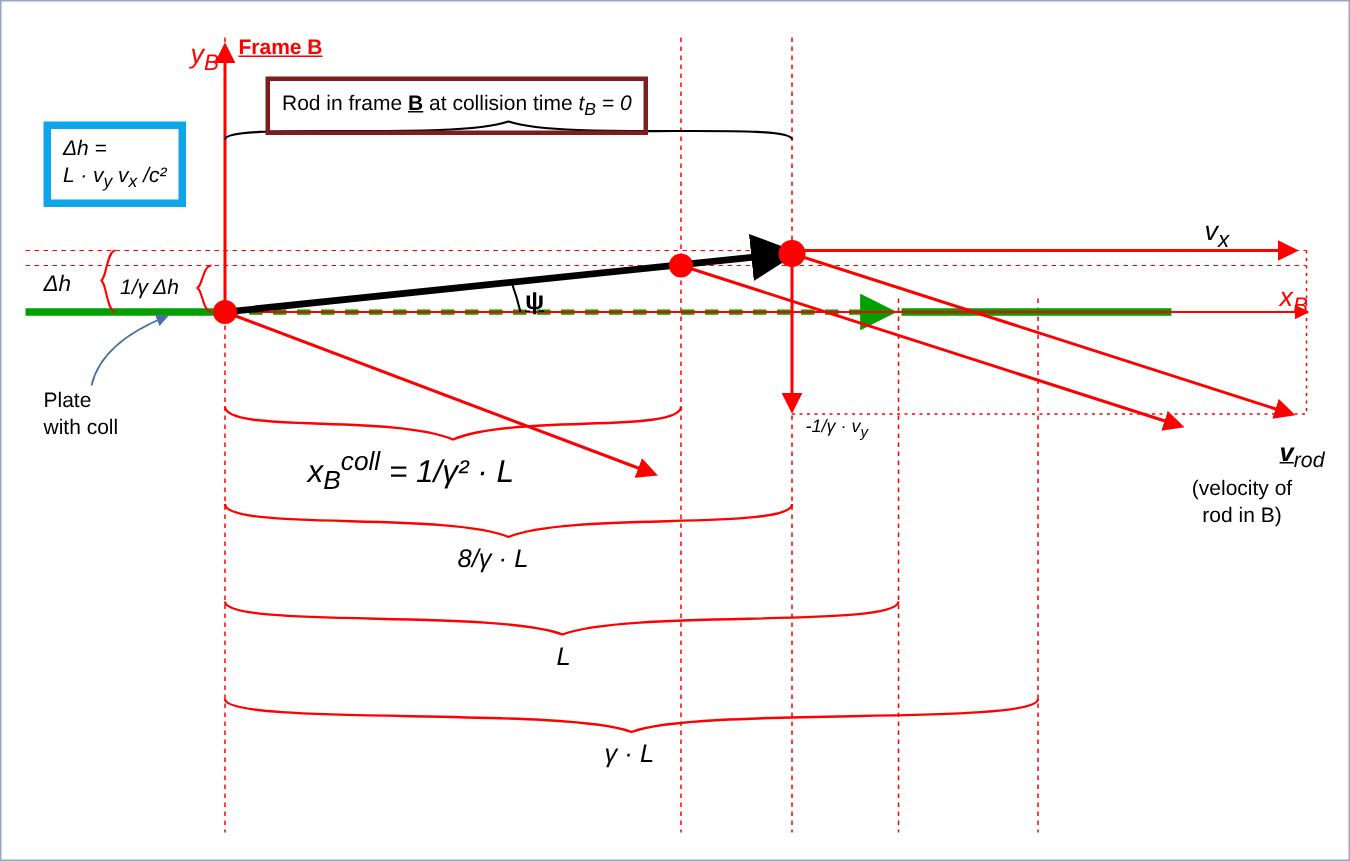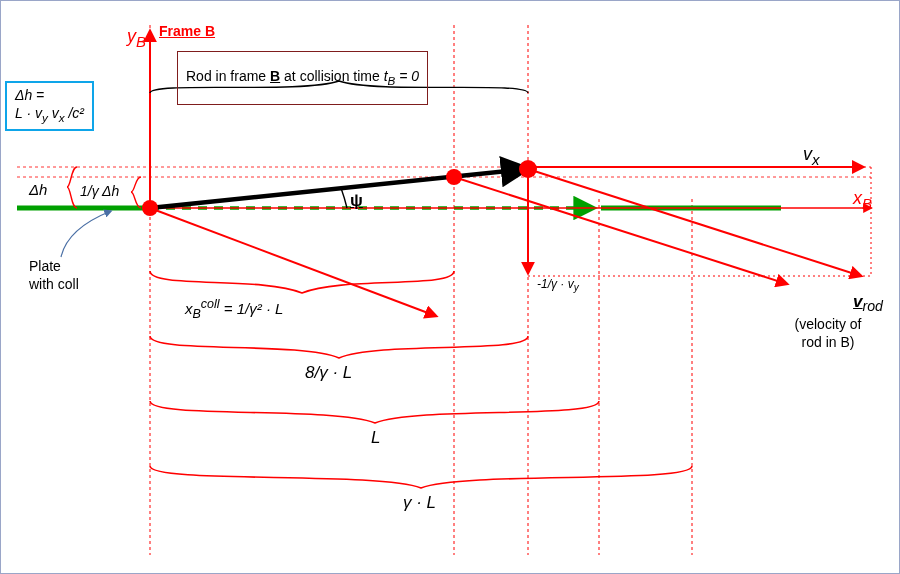--- a/index.html
+++ b/index.html
@@ -101,28 +101,28 @@
 
     <path d="M149 335 C149 353 298 340 338 357 C378 340 527 353 527 335" fill="none" stroke="#ff0000" stroke-width="1.6"></path>
 
     <path d="M149 400 C149 418 330 405 374 422 C418 405 598 418 598 400" fill="none" stroke="#ff0000" stroke-width="1.6"></path>
 
     <path d="M149 465 C149 483 376 470 420 487 C464 470 691 483 691 465" fill="none" stroke="#ff0000" stroke-width="1.6"></path>
 
     <path d="M60 256 C 65 234 85 220 110 210" fill="none" stroke="#4a6fa5" stroke-width="1.2" marker-end="url(#arrow-blue)"></path>
   </svg>
 
-  <div class="label" style="left:4px; top:80px; border:2px solid #0ea5e9; padding:4px 8px;">
+  <div class="label" style="left:28px; top:80px; border:5px solid #0ea5e9; padding:4px 8px;">
     <div class="italic">Δh   =</div>
     <div class="italic">
       <span>L · v</span><sub>y</sub><span> v</span><sub>x</sub><span> /c²</span>
     </div>
   </div>
 
-  <div class="label" style="left:176px; top:50px; border:1px solid #7f1d1d; padding:16px 8px;">
+  <div class="label" style="left:176px; top:50px; border:3px solid #7f1d1d; padding:6px 8px;">
     <span>Rod in frame </span><span class="bold">B</span><span> at collision time </span><span class="italic"><span>t</span><sub>B</sub><span> = 0</span></span>
   </div>
 
   <div class="label red bold" style="left:158px; top:22px;">Frame B</div>
 
   <div class="label red italic" style="left:126px; top:24px; font-size:18px;">
     <span>y</span><sub>B</sub>
   </div>
 
   <div class="label red italic" style="left:852px; top:186px; font-size:18px;">
@@ -147,20 +147,20 @@
     <div class="italic" style="font-size:17px;text-align:right;"><span class="bold">v</span><sub>rod</sub></div>
     <div>(velocity of</div>
     <div>rod in B)</div>
   </div>
 
   <div class="label" style="left:28px; top:257px;">
     <div>Plate</div>
     <div>with coll</div>
   </div>
 
-  <div class="label italic" style="left:184px; top:296px; font-size:15px;">
+  <div class="label italic" style="left:204px; top:296px; font-size:21px;">
     <span>x</span><sub>B</sub><sup>coll</sup><span> = 1/γ² · L</span>
   </div>
   <div class="label italic" style="left:304px; top:361px; font-size:17px;">8/γ · L</div>
   <div class="label italic" style="left:370px; top:426px; font-size:17px;">L</div>
   <div class="label italic" style="left:402px; top:491px; font-size:17px;">γ · L</div>
 
 </div>
 
 </body></html>

